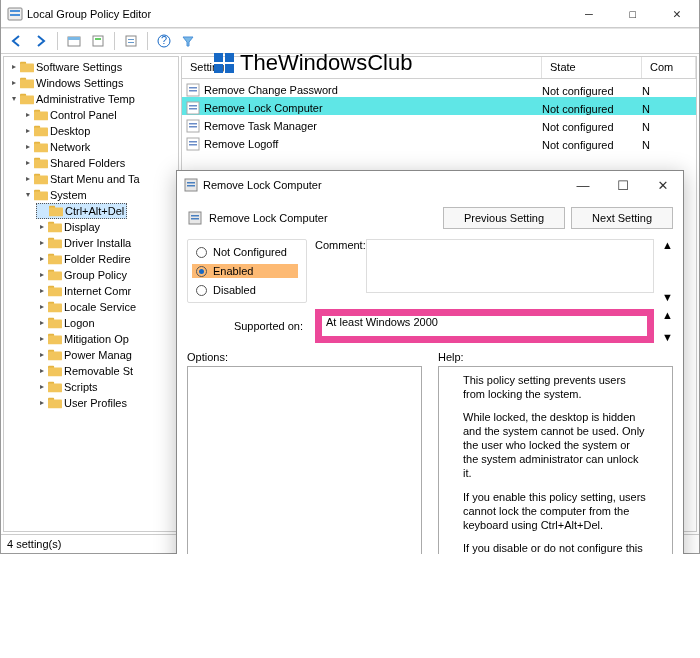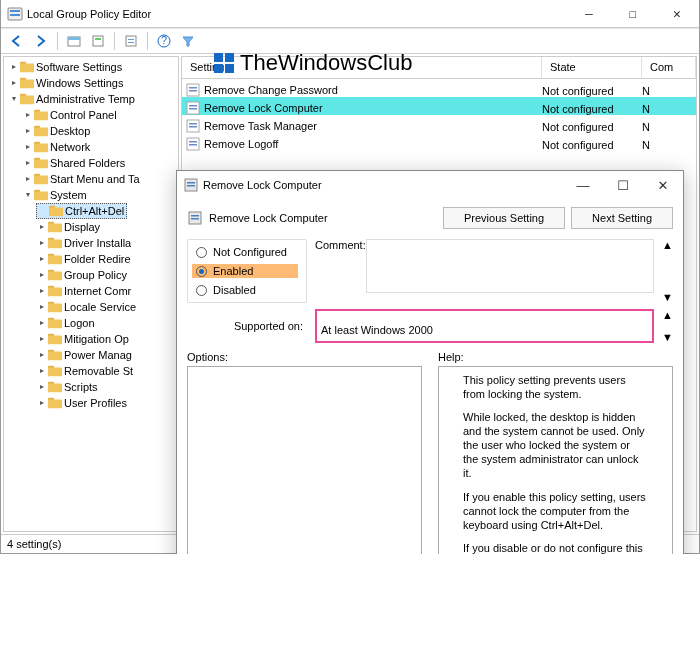--- a/index.html
+++ b/index.html
@@ -56,21 +56,21 @@
   .radio .dot{width:11px;height:11px;border:1px solid #555;border-radius:50%;display:flex;align-items:center;justify-content:center}
   .radio .dot.on::after{content:"";width:5px;height:5px;background:#1668c5;border-radius:50%}
   .radio.hl{background:#fdba74;padding:1px 4px;margin-left:-4px}
   .midblock{display:flex;gap:8px}
   .comment{flex:1;display:flex;flex-direction:row}
   .comment .lbl{font-size:11px;margin-bottom:2px}
   .comment .box{flex:1;border:1px solid #ddd;height:54px}
   .arrow-col{display:flex;flex-direction:column;justify-content:space-between;height:64px;color:#888;font-size:9px}
   .supp{display:flex;align-items:center;margin-top:6px;gap:8px}
   .supp .l{width:120px;text-align:right;padding-right:4px}
-  .supp .v{flex:1;border:2px solid #ec4899;height:34px;padding:13px 4px}
+  .supp .v{flex:1;border:7px solid #ec4899;height:34px;padding:0 4px}
   .supp .arr{display:flex;flex-direction:column;justify-content:space-between;height:34px;color:#888;font-size:9px}
   .lower{display:flex;gap:16px;margin-top:8px;height:252px}
   .lower .col{flex:1;display:flex;flex-direction:column}
   .lower .lbl{margin-bottom:3px}
   .lower .box{flex:1;border:1px solid #aaa;padding:6px 24px;overflow:hidden}
   .helpbox{font-size:11px}
   .helpbox p{margin-bottom:9px;line-height:1.28}
   .dlg-btns{position:absolute;bottom:10px;right:12px;display:flex;gap:8px}
   .dlg-btns .b{border:1px solid #bbb;padding:3px 18px;font-size:11px;background:#f7f7f7}
   .dlg-btns .b.primary{border:1.5px solid #1668c5}

